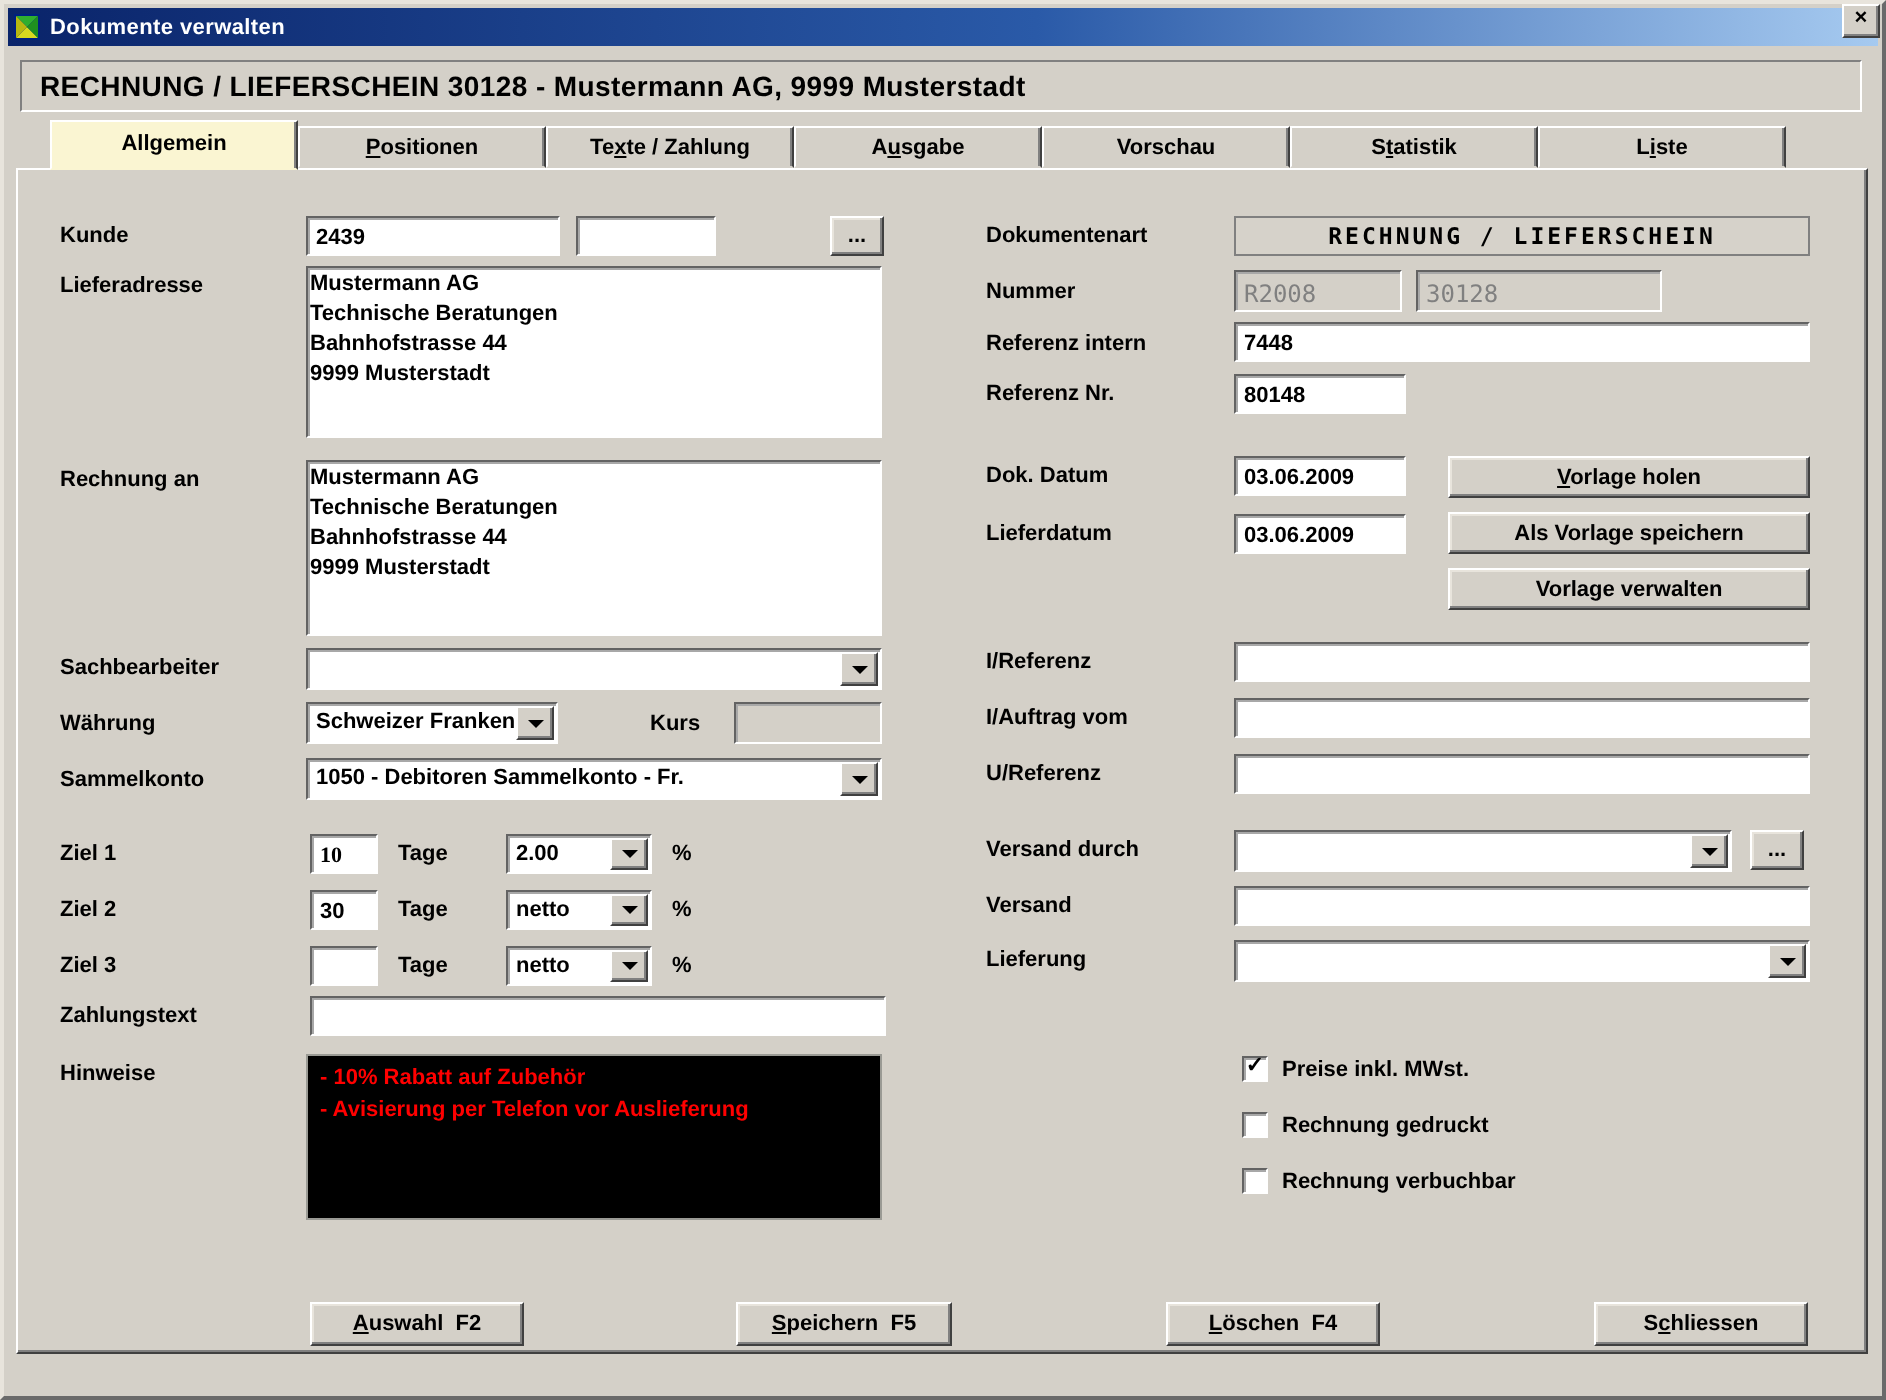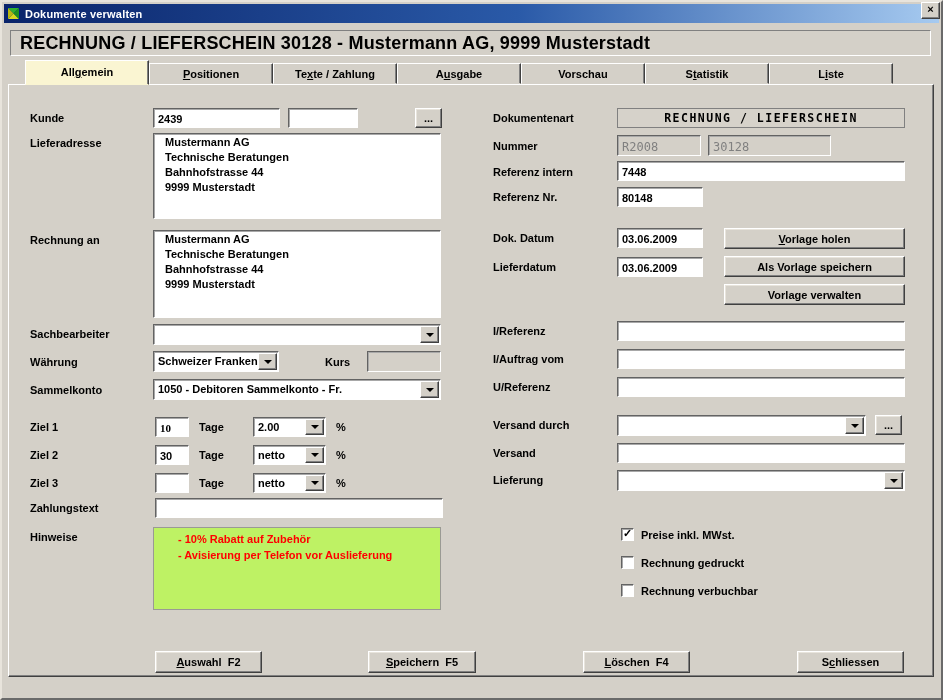--- a/index.html
+++ b/index.html
@@ -21,21 +21,21 @@
   .close-btn{
     position:absolute;right:3px;top:2px;width:17px;height:15px;
     background:#d4d0c8;border:1px solid;border-color:#fff #404040 #404040 #fff;
     box-shadow:inset -1px -1px 0 #808080;
     text-align:center;line-height:13px;font-size:11px;font-weight:700;cursor:default;
   }
   
   .header{
     position:absolute;left:10px;top:30px;width:921px;height:26px;box-sizing:border-box;
     border:1px solid;border-color:#808080 #fff #fff #808080;
-    line-height:24px;padding-left:9px;font-size:18px;letter-spacing:.2px;
+    line-height:24px;padding-left:9px;font-size:14px;letter-spacing:.2px;
   }
   
   .tab{
     position:absolute;top:63px;height:21px;width:124px;box-sizing:border-box;
     background:#d4d0c8;border:1px solid;border-color:#fff #404040 #d4d0c8 #fff;
     box-shadow:inset -1px 0 0 #808080;
     text-align:center;line-height:20px;z-index:2;cursor:default;
   }
   .tab.active{
     top:60px;height:25px;background:#faf5d2;z-index:4;
@@ -54,23 +54,23 @@
     background:#fff;border:1px solid;border-color:#636363 #fff #fff #636363;
     box-shadow:inset 1px 1px 0 #a8a8a8;
     padding:2px 4px 0 4px;font:inherit;font-weight:700;font-size:11px;color:#000;outline:none;
   }
   .tb.disabled{background:#d4d0c8;color:#808080;}
   .tb.mono{font-family:"DejaVu Sans Mono",monospace;font-weight:400;font-size:12px;}
   .area{
     position:absolute;z-index:2;box-sizing:border-box;background:#fff;
     border:1px solid;border-color:#636363 #fff #fff #636363;
     box-shadow:inset 1px 1px 0 #a8a8a8;
-    padding:1px 11px;white-space:pre;line-height:15px;overflow:hidden;
-  }
-  .area.flat-note{background:#bef264;border:1px solid #9a9a94;box-shadow:none;color:#ff0000;padding:3px 24px;}
+    padding:1px 1px;white-space:pre;line-height:15px;overflow:hidden;
+  }
+  .area.flat-note{background:#000000;border:1px solid #9a9a94;box-shadow:none;color:#ff0000;padding:3px 6px;}
   .flatbox{
     position:absolute;z-index:2;box-sizing:border-box;height:20px;
     background:#d6d2ca;border:1px solid #808080;
     text-align:center;line-height:18px;
     font-family:"DejaVu Sans Mono",monospace;font-weight:700;font-size:11.5px;letter-spacing:1.5px;
   }
   .combo{
     position:absolute;z-index:2;box-sizing:border-box;height:21px;
     background:#fff;border:1px solid;border-color:#636363 #fff #fff #636363;
     box-shadow:inset 1px 1px 0 #a8a8a8;cursor:default;

